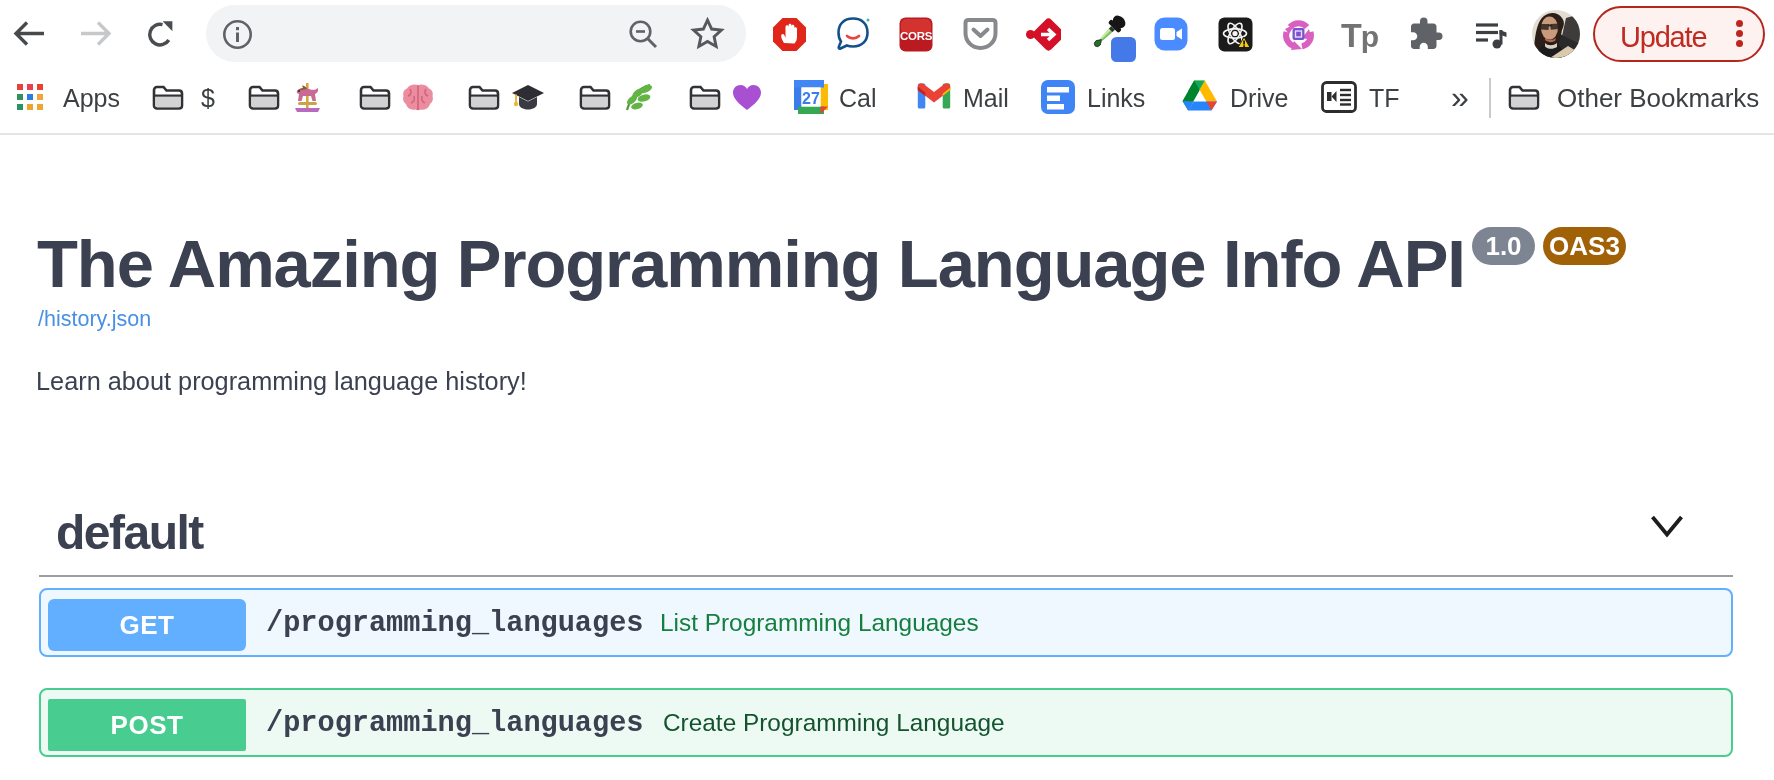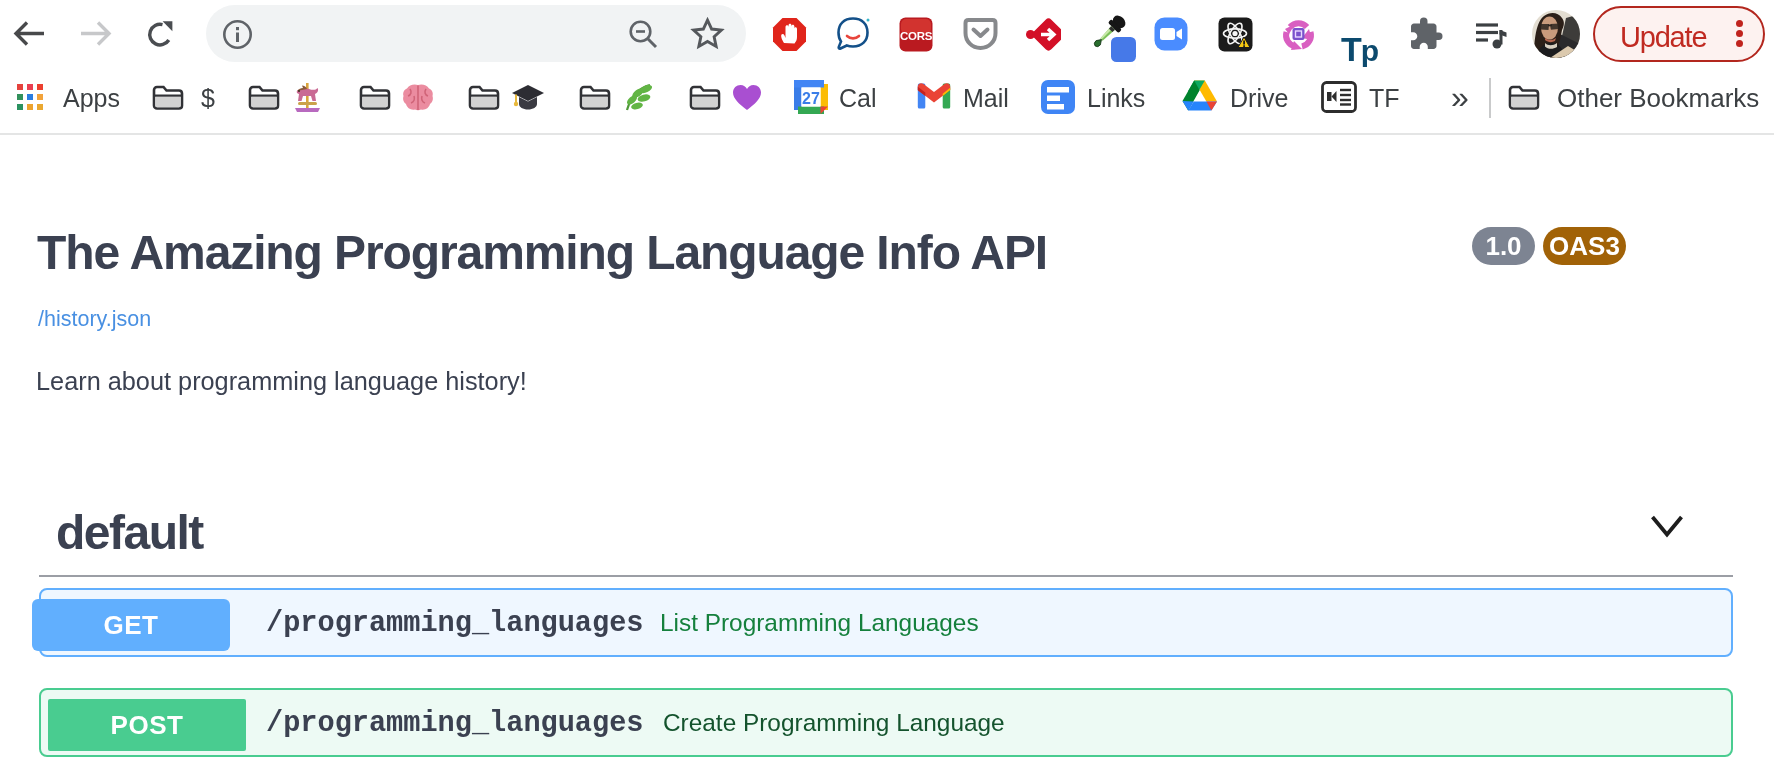--- a/index.html
+++ b/index.html
@@ -112,21 +112,21 @@
     </g>
     <g fill="#d95fc1">
       <path d="M4 13 L14 8 L8 18 Z"></path>
       <path d="M31 24 L28 13 L21 22 Z"></path>
       <path d="M10 34 L21 33 L13 25 Z"></path>
     </g>
     <rect x="11.5" y="12" width="12" height="12" rx="2" fill="#7a52cc"></rect>
     <rect x="14.5" y="15" width="6" height="6" fill="none" stroke="#e9d8ff" stroke-width="1.4"></rect>
   </svg>
 
-  <div class="abs" style="left:1341px;top:30px;width:44px;font-size:34px;font-weight:bold;color:#0c4a6e;letter-spacing:-1px;">T<span style="font-size:30px">p</span></div>
+  <div class="abs" style="left:1341px;top:16px;width:44px;font-size:34px;font-weight:bold;color:#737373;letter-spacing:-1px;">T<span style="font-size:30px">p</span></div>
 
   <svg class="abs" style="left:1408px;top:16px" width="36" height="36" viewBox="0 0 24 24">
     <path d="M20.5 11H19V7c0-1.1-.9-2-2-2h-4V3.5a2.5 2.5 0 0 0-5 0V5H4c-1.1 0-1.99.9-1.99 2v3.8H3.5c1.49 0 2.7 1.21 2.7 2.7s-1.21 2.7-2.7 2.7H2V20c0 1.1.9 2 2 2h3.8v-1.5c0-1.49 1.21-2.7 2.7-2.7 1.49 0 2.7 1.21 2.7 2.7V22H17c1.1 0 2-.9 2-2v-4h1.5a2.5 2.5 0 0 0 0-5z" fill="#5f6368"></path>
   </svg>
 
   <svg class="abs" style="left:1473px;top:17px" width="35" height="35" viewBox="0 0 35 35">
     <g stroke="#3c4043" stroke-width="3.2">
       <line x1="3" y1="8" x2="25" y2="8"></line>
       <line x1="3" y1="15.5" x2="25" y2="15.5"></line>
       <line x1="3" y1="23" x2="15" y2="23"></line>
@@ -310,35 +310,35 @@
   <div class="abs" style="left:1451px;top:79px;font-size:32px;color:#3c4043;">»</div>
   <div class="abs" style="left:1489px;top:78px;width:2px;height:40px;background:#c9cacb;"></div>
 
   <svg class="abs" style="left:1507px;top:82px" width="34" height="30" viewBox="0 0 34 30">
       <use href="#folder"></use>
     </svg>
   <div class="abs" style="left:1557px;top:83px;font-size:26px;color:#3c4043;">Other Bookmarks</div>
 
   <div class="abs" style="left:0;top:133px;width:1774px;height:2px;background:#e4e5e5;"></div>
 
-  <div class="abs" style="left:37px;top:225px;font-size:48px;font-weight:bold;color:#3b4151;letter-spacing:-1.1px;">The Amazing Programming Language Info API</div>
+  <div class="abs" style="left:37px;top:225px;font-size:67px;font-weight:bold;color:#3b4151;letter-spacing:-1.1px;">The Amazing Programming Language Info API</div>
   <div class="abs" style="left:1472px;top:227px;width:63px;height:38px;border-radius:19px;background:#7d8492;color:#fff;font-size:26px;font-weight:bold;text-align:center;line-height:38px;">1.0</div>
   <div class="abs" style="left:1543px;top:227px;width:83px;height:38px;border-radius:19px;background:#a16207;color:#fff;font-size:26px;font-weight:bold;text-align:center;line-height:38px;">OAS3</div>
 
   <div class="abs" style="left:38px;top:307px;font-size:21.5px;color:#4990e2;">/history.json</div>
   <div class="abs" style="left:36px;top:367px;font-size:25.3px;color:#3b4151;">Learn about programming language history!</div>
 
   <div class="abs" style="left:56px;top:505px;font-size:48px;font-weight:bold;color:#3b4151;letter-spacing:-1.5px;">default</div>
   <svg class="abs" style="left:1650px;top:513px" width="34" height="28" viewBox="0 0 34 28" fill="none" stroke="#1d1d1d" stroke-width="3.8">
     <path d="M2.5 4 L17 21.5 L31.5 4"></path>
   </svg>
   <div class="abs" style="left:39px;top:575px;width:1694px;height:2px;background:#9b9ea5;"></div>
 
   <div class="abs" style="left:39px;top:588px;width:1694px;height:69px;background:#eff7ff;border:2px solid #61affe;border-radius:8px;"></div>
-  <div class="abs" style="left:32px;top:599px;width:198px;height:52px;background:#61affe;border-radius:6px;color:#fff;font-size:26px;font-weight:bold;text-align:center;line-height:52px;letter-spacing:0.5px;">GET</div>
+  <div class="abs" style="left:48px;top:599px;width:198px;height:52px;background:#61affe;border-radius:6px;color:#fff;font-size:26px;font-weight:bold;text-align:center;line-height:52px;letter-spacing:0.5px;">GET</div>
   <div class="abs" style="left:266px;top:607px;font-size:28.6px;font-weight:bold;font-family:'Liberation Mono',monospace;color:#3b4151;letter-spacing:0;">/programming_languages</div>
   <div class="abs" style="left:660px;top:609px;font-size:24.4px;color:#15803d;">List Programming Languages</div>
 
   <div class="abs" style="left:39px;top:688px;width:1694px;height:69px;background:#edfaf4;border:2px solid #49cc90;border-radius:8px;"></div>
   <div class="abs" style="left:48px;top:699px;width:198px;height:52px;background:#49cc90;border-radius:2px;color:#fff;font-size:26px;font-weight:bold;text-align:center;line-height:52px;letter-spacing:0.5px;">POST</div>
   <div class="abs" style="left:266px;top:707px;font-size:28.6px;font-weight:bold;font-family:'Liberation Mono',monospace;color:#3b4151;letter-spacing:0;">/programming_languages</div>
   <div class="abs" style="left:663px;top:709px;font-size:24.4px;color:#14532d;">Create Programming Language</div>
 
 </div>
 

